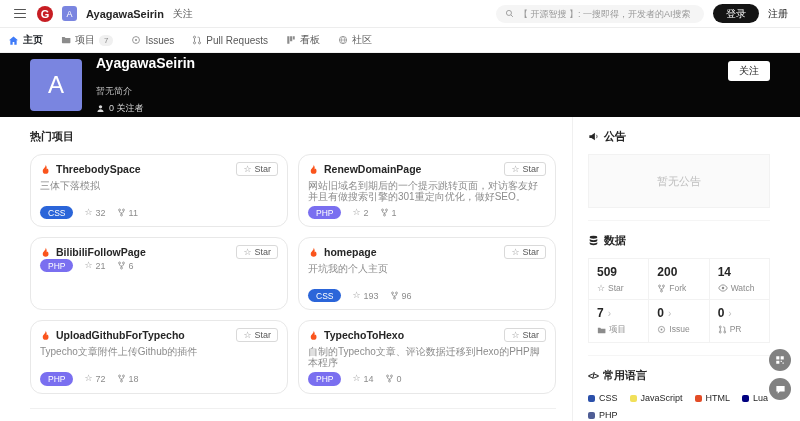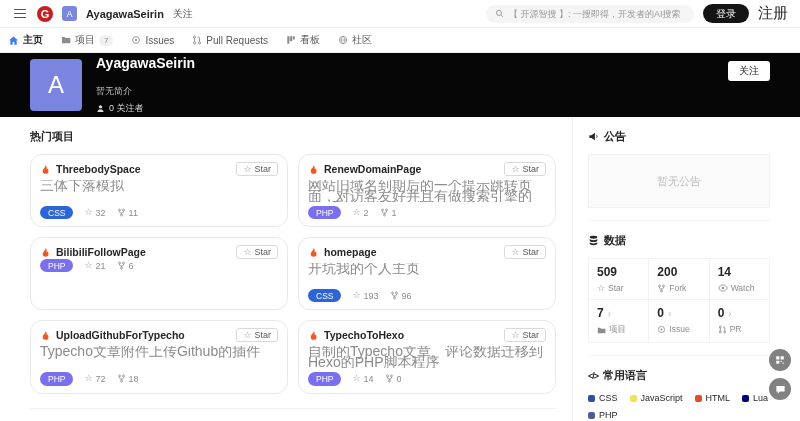--- a/index.html
+++ b/index.html
@@ -18,21 +18,21 @@
   .topbar-user{font-size:11px;font-weight:bold;color:#262626;cursor:pointer}
   .topbar-follow{font-size:10px;color:#595959;cursor:pointer}
   .spacer{flex:1}
   .search{display:flex;align-items:center;gap:5px;background:#f5f5f5;border-radius:11px;
     height:18px;padding:0 9px;width:208px}
   .search input{border:0;background:transparent;outline:none;font-size:9px;width:100%;color:#333;
     font-family:"Liberation Sans","DejaVu Sans",sans-serif}
   .search input::placeholder{color:#9a9a9a}
   .login{background:#141414;color:#fff;border:0;border-radius:10px;height:19px;
     padding:0 13px;font-size:10px;cursor:pointer}
-  .register{font-size:15px;color:#262626;cursor:pointer}
+  .register{font-size:10px;color:#262626;cursor:pointer}
   
   .nav{display:flex;align-items:center;gap:18px;height:25px;padding:0 8px;
     border-bottom:1px solid #f0f0f0;font-size:10px;background:#fff}
   .nav-item{display:flex;align-items:center;gap:4px;color:#595959;cursor:pointer;height:100%}
   .nav-item .nicon{color:#8c8c8c;display:flex}
   .nav-item.active{color:#1f2328;font-weight:bold}
   .nav-badge{background:#f0f0f0;color:#8c8c8c;border-radius:7px;font-size:8px;
     padding:0 5px;line-height:11px}
   
   .band{height:64px;background:#060606;display:flex;align-items:center;
@@ -51,21 +51,21 @@
   .section-title{font-size:11px;font-weight:bold;color:#262626;margin:12px 0 10px;
     display:flex;align-items:center;gap:5px}
   .cards{display:grid;grid-template-columns:1fr 1fr;gap:10px}
   .card{border:1px solid #e8e8e8;border-radius:12px;padding:7px 9px;background:#fff}
   .card-top{display:flex;align-items:center;gap:5px}
   .card-name{font-size:10.5px;font-weight:bold;color:#262626;flex:1;white-space:nowrap;
     overflow:hidden;text-overflow:ellipsis;cursor:pointer}
   .star-btn{display:flex;align-items:center;gap:3px;border:1px solid #d9d9d9;background:#fff;
     border-radius:3px;font-size:9px;color:#595959;padding:1px 6px;cursor:pointer;flex:none}
   .star-glyph{font-size:9px;line-height:1;color:#8c8c8c}
-  .card-desc{font-size:14px;color:#8c8c8c;line-height:11px;height:22px;overflow:hidden;margin:4px 0 4px}
+  .card-desc{font-size:10px;color:#8c8c8c;line-height:11px;height:22px;overflow:hidden;margin:4px 0 4px}
   .card-meta{display:flex;align-items:center;gap:11px;font-size:9px;color:#8c8c8c}
   .lang-pill{color:#fff;border-radius:8px;padding:1.5px 8px;font-size:8.5px;line-height:1.2}
   .meta-item{display:flex;align-items:center;gap:3px}
   .showcase-row{display:flex;justify-content:space-between;align-items:center;
     margin-top:14px;border-top:1px solid #f0f0f0;padding-top:11px}
   
   .aside-section{padding-bottom:12px}
   .aside-section + .aside-section{border-top:1px solid #f5f5f5}
   .empty-box{background:#fafafa;border:1px solid #f2f2f2;height:54px;display:flex;
     align-items:center;justify-content:center;font-size:11px;color:#bfbfbf}

